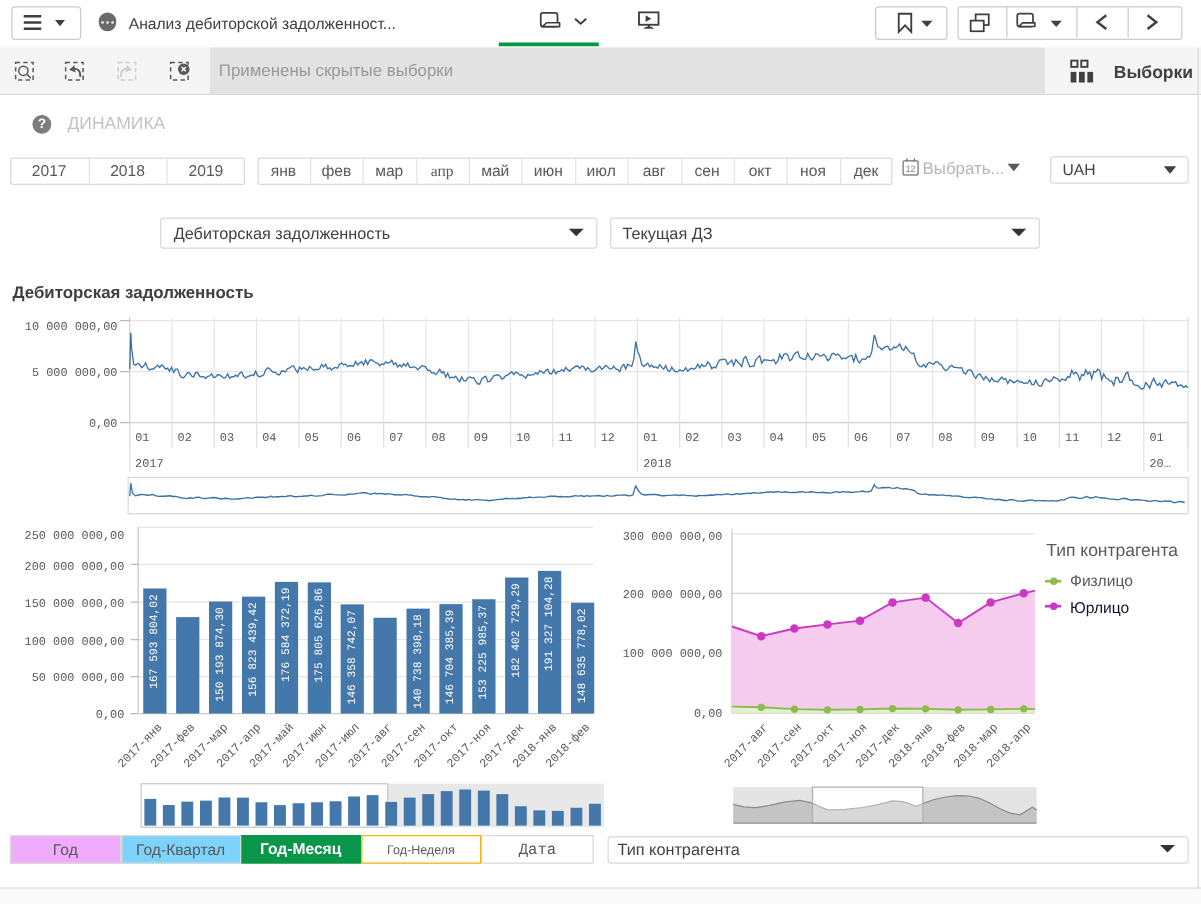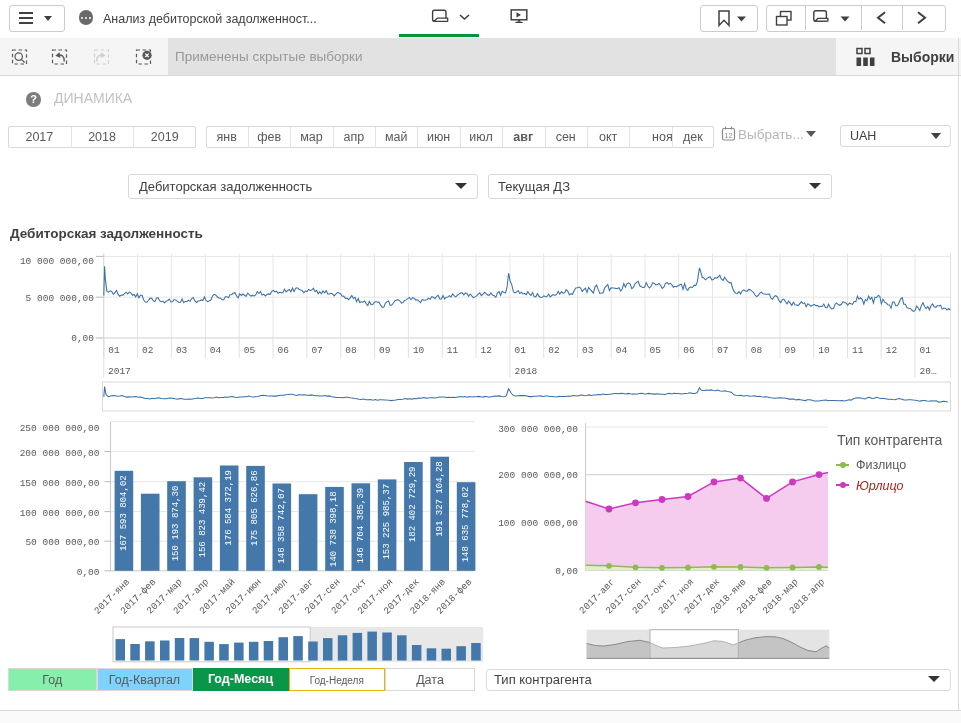--- a/index.html
+++ b/index.html
@@ -85,35 +85,35 @@
 <div class="abs" style="left:70.7px;top:125.5px;width:62.7px;height:22px;line-height:22px;text-align:center;font-size:12.5px;color:#595959;">2018</div>
 <div class="abs" style="left:70.7px;top:126.5px;width:1px;height:20px;background:#e3e3e3;"></div>
 <div class="abs" style="left:133.4px;top:125.5px;width:62.7px;height:22px;line-height:22px;text-align:center;font-size:12.5px;color:#595959;">2019</div>
 <div class="abs" style="left:133.4px;top:126.5px;width:1px;height:20px;background:#e3e3e3;"></div>
 <div class="abs" style="left:205.5px;top:125.5px;width:508.5px;height:22px;background:#fff;border:1px solid #d9d9d9;border-radius:2px;box-sizing:border-box;"></div>
 <div class="abs" style="left:205.5px;top:125.5px;width:42.4px;height:22px;line-height:22px;text-align:center;font-size:12.5px;color:#595959;">янв</div>
 <div class="abs" style="left:247.9px;top:125.5px;width:42.4px;height:22px;line-height:22px;text-align:center;font-size:12.5px;color:#595959;">фев</div>
 <div class="abs" style="left:247.9px;top:126.5px;width:1px;height:20px;background:#e3e3e3;"></div>
 <div class="abs" style="left:290.2px;top:125.5px;width:42.4px;height:22px;line-height:22px;text-align:center;font-size:12.5px;color:#595959;">мар</div>
 <div class="abs" style="left:290.2px;top:126.5px;width:1px;height:20px;background:#e3e3e3;"></div>
-<div class="abs" style="left:332.6px;top:125.5px;width:42.4px;height:22px;line-height:22px;text-align:center;font-size:12.5px;color:#595959;">апр</div>
+<div class="abs" style="left:332.6px;top:125.5px;width:42.4px;height:22px;line-height:22px;text-align:center;font-size:12.5px;color:#595959;font-family:Liberation Serif, serif;">апр</div>
 <div class="abs" style="left:332.6px;top:126.5px;width:1px;height:20px;background:#e3e3e3;"></div>
 <div class="abs" style="left:375.0px;top:125.5px;width:42.4px;height:22px;line-height:22px;text-align:center;font-size:12.5px;color:#595959;">май</div>
 <div class="abs" style="left:375.0px;top:126.5px;width:1px;height:20px;background:#e3e3e3;"></div>
 <div class="abs" style="left:417.4px;top:125.5px;width:42.4px;height:22px;line-height:22px;text-align:center;font-size:12.5px;color:#595959;">июн</div>
 <div class="abs" style="left:417.4px;top:126.5px;width:1px;height:20px;background:#e3e3e3;"></div>
 <div class="abs" style="left:459.8px;top:125.5px;width:42.4px;height:22px;line-height:22px;text-align:center;font-size:12.5px;color:#595959;">июл</div>
 <div class="abs" style="left:459.8px;top:126.5px;width:1px;height:20px;background:#e3e3e3;"></div>
-<div class="abs" style="left:502.1px;top:125.5px;width:42.4px;height:40px;line-height:22px;text-align:center;font-size:12.5px;color:#595959;font-weight:bold;">авг</div>
+<div class="abs" style="left:502.1px;top:125.5px;width:42.4px;height:40px;line-height:22px;text-align:center;font-size:12.5px;color:#595959;">авг</div>
 <div class="abs" style="left:502.1px;top:126.5px;width:1px;height:20px;background:#e3e3e3;"></div>
 <div class="abs" style="left:544.5px;top:125.5px;width:42.4px;height:22px;line-height:22px;text-align:center;font-size:12.5px;color:#595959;">сен</div>
 <div class="abs" style="left:544.5px;top:126.5px;width:1px;height:20px;background:#e3e3e3;"></div>
 <div class="abs" style="left:586.9px;top:125.5px;width:42.4px;height:22px;line-height:22px;text-align:center;font-size:12.5px;color:#595959;">окт</div>
 <div class="abs" style="left:586.9px;top:126.5px;width:1px;height:20px;background:#e3e3e3;"></div>
-<div class="abs" style="left:629.2px;top:125.5px;width:42.4px;height:22px;line-height:22px;text-align:center;font-size:12.5px;color:#595959;margin-left:12px;">ноя</div>
+<div class="abs" style="left:629.2px;top:125.5px;width:42.4px;height:22px;line-height:22px;text-align:center;font-size:12.5px;color:#595959;">ноя</div>
 <div class="abs" style="left:629.2px;top:126.5px;width:1px;height:20px;background:#e3e3e3;"></div>
 <div class="abs" style="left:671.6px;top:125.5px;width:42.4px;height:22px;line-height:22px;text-align:center;font-size:12.5px;color:#595959;">дек</div>
 <div class="abs" style="left:671.6px;top:126.5px;width:1px;height:20px;background:#e3e3e3;"></div>
 <svg width="40" height="20" viewBox="0 0 40 20" style="left:720px;top:125px;width:40px;height:20px;">
  <rect x="2.5" y="3.5" width="12" height="11.5" rx="1.5" fill="none" stroke="#8a8a8a" stroke-width="1.2"></rect>
  <path d="M5.5 1.5 v3 M11.5 1.5 v3" stroke="#8a8a8a" stroke-width="1.2"></path>
  <text x="8.5" y="12.8" font-size="7.5" fill="#8a8a8a" text-anchor="middle" font-family="Liberation Sans">12</text>
 </svg>
 <div class="abs" style="left:738px;top:127px;font-size:13.5px;color:#b5b5b5;">Выбрать...</div>
 <div class="abs" style="left:806px;top:131px;width:0;height:0;border-left:5.5px solid transparent;border-right:5.5px solid transparent;border-top:6px solid #595959;"></div>
@@ -363,25 +363,25 @@
     <polyline points="106.6,225.5 115.0,227.5 124.0,228.0 135.0,226.5 148.0,223.5 160.0,222.3 170.0,224.5 176.0,227.5 183.0,230.0 196.0,229.5 210.0,228.0 223.0,225.5 234.0,222.8 242.0,223.3 248.0,225.0 253.0,227.0 258.0,225.0 266.0,222.0 275.0,219.8 286.0,218.6 295.0,218.8 303.0,220.5 311.0,224.0 320.0,229.0 328.0,232.5 336.0,233.8 342.0,230.0 346.0,227.8 349.3,230.0" fill="none" stroke="#8a8a8a" stroke-width="1"></polyline>
     <rect x="170" y="211.70000000000005" width="88.3" height="28.7" fill="rgba(255,255,255,0.35)" stroke="#b0b0b0"></rect>
     <line x1="106.60000000000002" y1="240.39999999999998" x2="349.29999999999995" y2="240.39999999999998" stroke="#8a8a8a"></line>
   </svg>
 <div class="abs" style="left:837px;top:431.5px;font-size:14px;color:#595959;">Тип контрагента</div>
 <div class="abs" style="left:836px;top:463.8px;width:13px;height:2px;background:#8cbb4e;"></div>
 <div class="abs" style="left:840px;top:461.8px;width:6px;height:6px;border-radius:50%;background:#8cbb4e;"></div>
 <div class="abs" style="left:856px;top:458px;font-size:12.5px;color:#595959;">Физлицо</div>
 <div class="abs" style="left:836px;top:484.3px;width:13px;height:2px;background:#cc39c0;"></div>
 <div class="abs" style="left:840px;top:482.3px;width:6px;height:6px;border-radius:50%;background:#cc39c0;"></div>
-<div class="abs" style="left:856px;top:479px;font-size:12.5px;color:#b91c1c;font-style:italic;">Юрлицо</div>
-<div class="abs" style="left:8px;top:668px;width:88.5px;height:23px;background:#86efac;border:1px solid #d9d9d9;box-sizing:border-box;color:#595959;font-size:12.5px;text-align:center;line-height:23px;">Год</div>
+<div class="abs" style="left:856px;top:479px;font-size:12.5px;color:#0f172a;">Юрлицо</div>
+<div class="abs" style="left:8px;top:668px;width:88.5px;height:23px;background:#f0abfc;border:1px solid #d9d9d9;box-sizing:border-box;color:#595959;font-size:12.5px;text-align:center;line-height:23px;">Год</div>
 <div class="abs" style="left:96.5px;top:668px;width:96px;height:23px;background:#7dd3fc;border:1px solid #d9d9d9;box-sizing:border-box;color:#595959;font-size:12.5px;text-align:center;line-height:23px;">Год-Квартал</div>
 <div class="abs" style="left:192.5px;top:668px;width:96px;height:23px;background:#0a9648;color:#fff;font-weight:bold;font-size:12.5px;text-align:center;line-height:23px;">Год-Месяц</div>
 <div class="abs" style="left:288.5px;top:668px;width:96.5px;height:23px;background:#fff;border:1px solid #eab308;box-sizing:border-box;color:#595959;font-size:10px;text-align:center;line-height:23px;">Год-Неделя</div>
-<div class="abs" style="left:385px;top:668px;width:90px;height:23px;background:#fff;border:1px solid #d9d9d9;box-sizing:border-box;color:#595959;font-size:12.5px;text-align:center;line-height:23px;">Дата</div>
+<div class="abs" style="left:385px;top:668px;width:90px;height:23px;background:#fff;border:1px solid #d9d9d9;box-sizing:border-box;color:#595959;font-size:12.5px;text-align:center;line-height:23px;font-family:Liberation Mono, monospace;">Дата</div>
 <div class="abs" style="left:485.5px;top:669px;width:465px;height:22px;background:#fff;border:1px solid #d9d9d9;border-radius:3px;box-sizing:border-box;"></div>
 <div class="abs" style="left:494px;top:669px;height:22px;line-height:22px;font-size:13px;color:#404040;">Тип контрагента</div>
 <div class="abs" style="left:928px;top:676px;width:0;height:0;border-left:6px solid transparent;border-right:6px solid transparent;border-top:6.5px solid #333;"></div>
 
 <div class="abs" style="left:0;top:710px;width:961px;height:1px;background:#d9d9d9;"></div>
 <div class="abs" style="left:0;top:711px;width:961px;height:12px;background:#fafafa;"></div>
 <div class="abs" style="left:957.5px;top:38px;width:1px;height:673px;background:#d9d9d9;"></div>
 
 </body></html>

